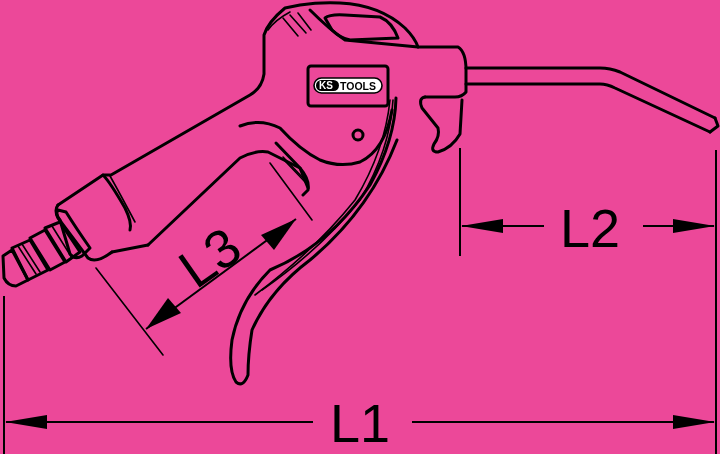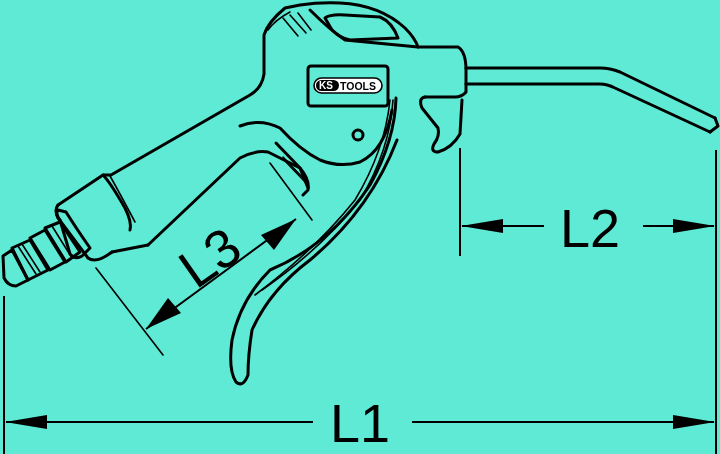--- a/index.html
+++ b/index.html
@@ -1,16 +1,16 @@
 <!DOCTYPE html>
 <html><head>
   <meta charset="utf-8">
   <style>
     html, body { margin: 0; padding: 0; background: #ffffff; }
-    #stage { position: relative; width: 720px; height: 454px; overflow: hidden; background: #5eead4; }
+    #stage { position: relative; width: 720px; height: 454px; overflow: hidden; background: #ec4899; }
     svg { position: absolute; left: 0; top: 0; }
     .ln { fill: none; stroke: #000; stroke-width: 3; stroke-linejoin: round; stroke-linecap: round; }
     .thin { fill: none; stroke: #000; stroke-width: 1.6; stroke-linecap: round; }
     .dim { fill: none; stroke: #000; stroke-width: 2; }
     .lbl { font-family: "Liberation Sans", sans-serif; font-size: 54px; fill: #000; }
     .logo-txt { font-family: "Liberation Sans", sans-serif; font-weight: bold; fill: #000; }
   </style>
 </head>
 <body>
 

